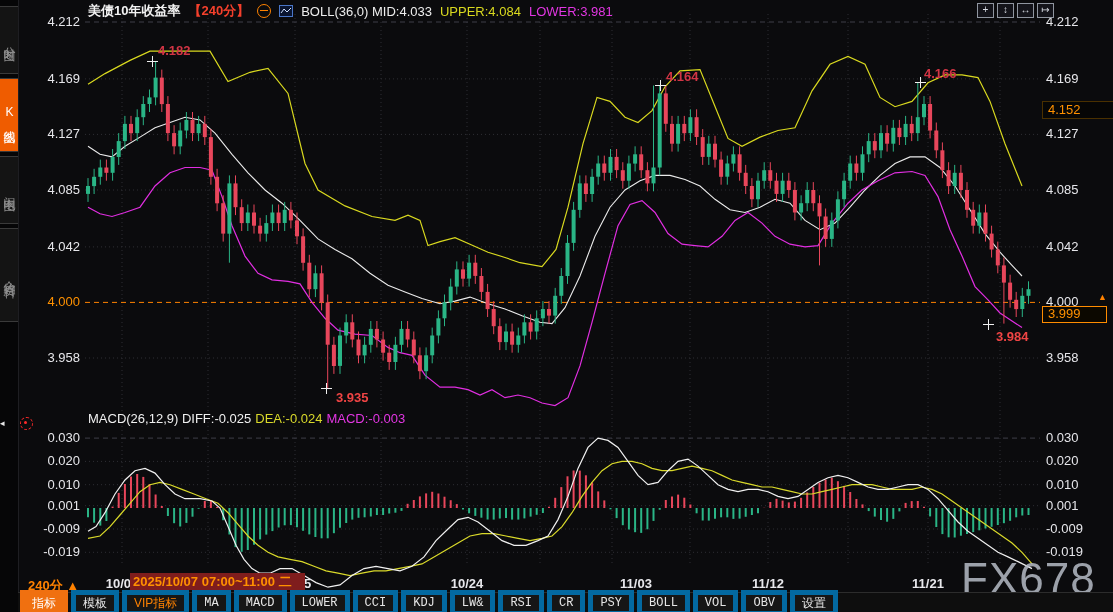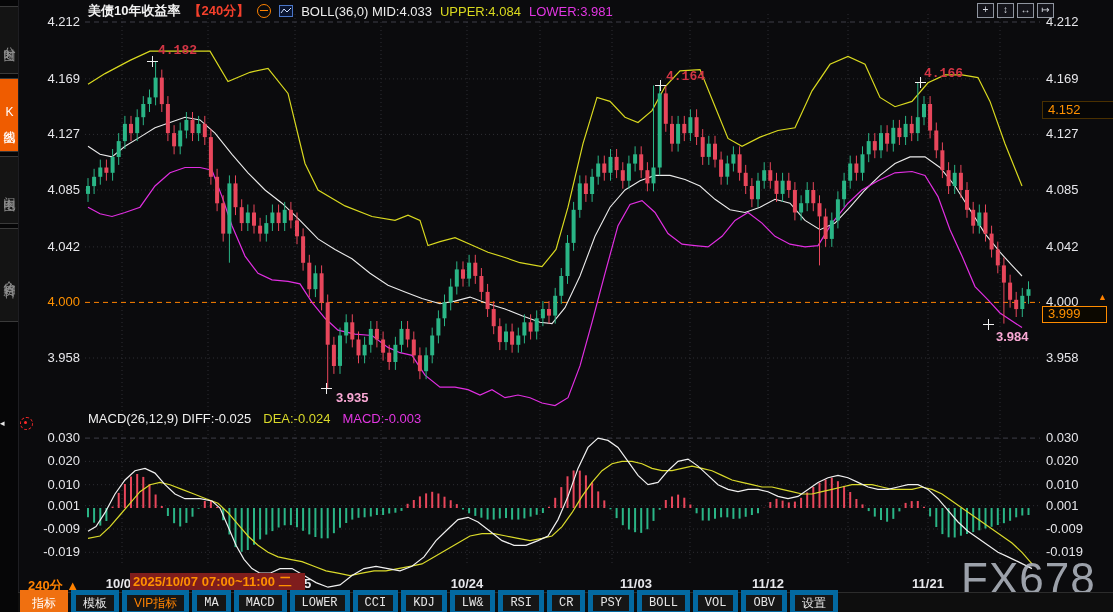--- a/index.html
+++ b/index.html
@@ -27,28 +27,28 @@
   .yr{position:absolute;left:1046px;font-size:13px;color:#e6e6ea;z-index:4;}
   .yl.orange{color:#ff9100;}
   .marker-4152{position:absolute;left:1042px;top:101px;width:66px;height:16px;background:#060606;
                border:1px solid #4a3000;color:#ff9100;font-size:13px;line-height:15px;padding-left:5px;z-index:5;}
   .marker-3999{position:absolute;left:1042px;top:306px;width:58px;height:15px;background:#0c0800;
                border:1px solid #ff8c00;color:#ff9100;font-size:13px;line-height:14px;padding-left:5px;z-index:5;}
   .anchor{position:absolute;left:1098px;top:292px;color:#ff8200;font-size:9px;z-index:5;}
 
   
   .ann{position:absolute;font-size:13px;font-weight:700;z-index:4;}
-  .ann.red{color:#d23545;font-family:Liberation Mono, monospace;}
-  .ann.green{color:#f9a8d4;text-align:center;}
+  .ann.red{color:#d23545;}
+  .ann.green{color:#ef4444;text-align:center;}
   .cross{position:absolute;width:11px;height:11px;z-index:4;}
   .cross::before{content:"";position:absolute;left:0;right:0;top:5px;height:1px;background:#f0f0f0;}
   .cross::after{content:"";position:absolute;top:0;bottom:0;left:5px;width:1px;background:#f0f0f0;}
 
   
-  .macd-header{position:absolute;left:88px;top:411px;display:flex;gap:12px;font-size:13px;z-index:4;white-space:nowrap;}
+  .macd-header{position:absolute;left:88px;top:411px;display:flex;gap:4px;font-size:13px;z-index:4;white-space:nowrap;}
   .m-diff{color:#f0f0f0;}
   .m-dea{color:#d9d92a;}
   .m-macd{color:#e236e2;}
   .sun-icon{position:absolute;left:20px;top:417px;width:11px;height:11px;border:1px dashed #ff2a2a;
             border-radius:50%;z-index:8;}
   .sun-icon::after{content:"";position:absolute;left:3px;top:3px;width:3px;height:3px;border-radius:50%;background:#ff2a2a;}
   .collapse-arrow{position:absolute;left:0px;top:418px;color:#e8e8e8;font-size:9px;z-index:9;line-height:10px;}
 
   
   .side{position:absolute;left:0;top:0;width:18px;height:612px;background:#060607;z-index:7;

